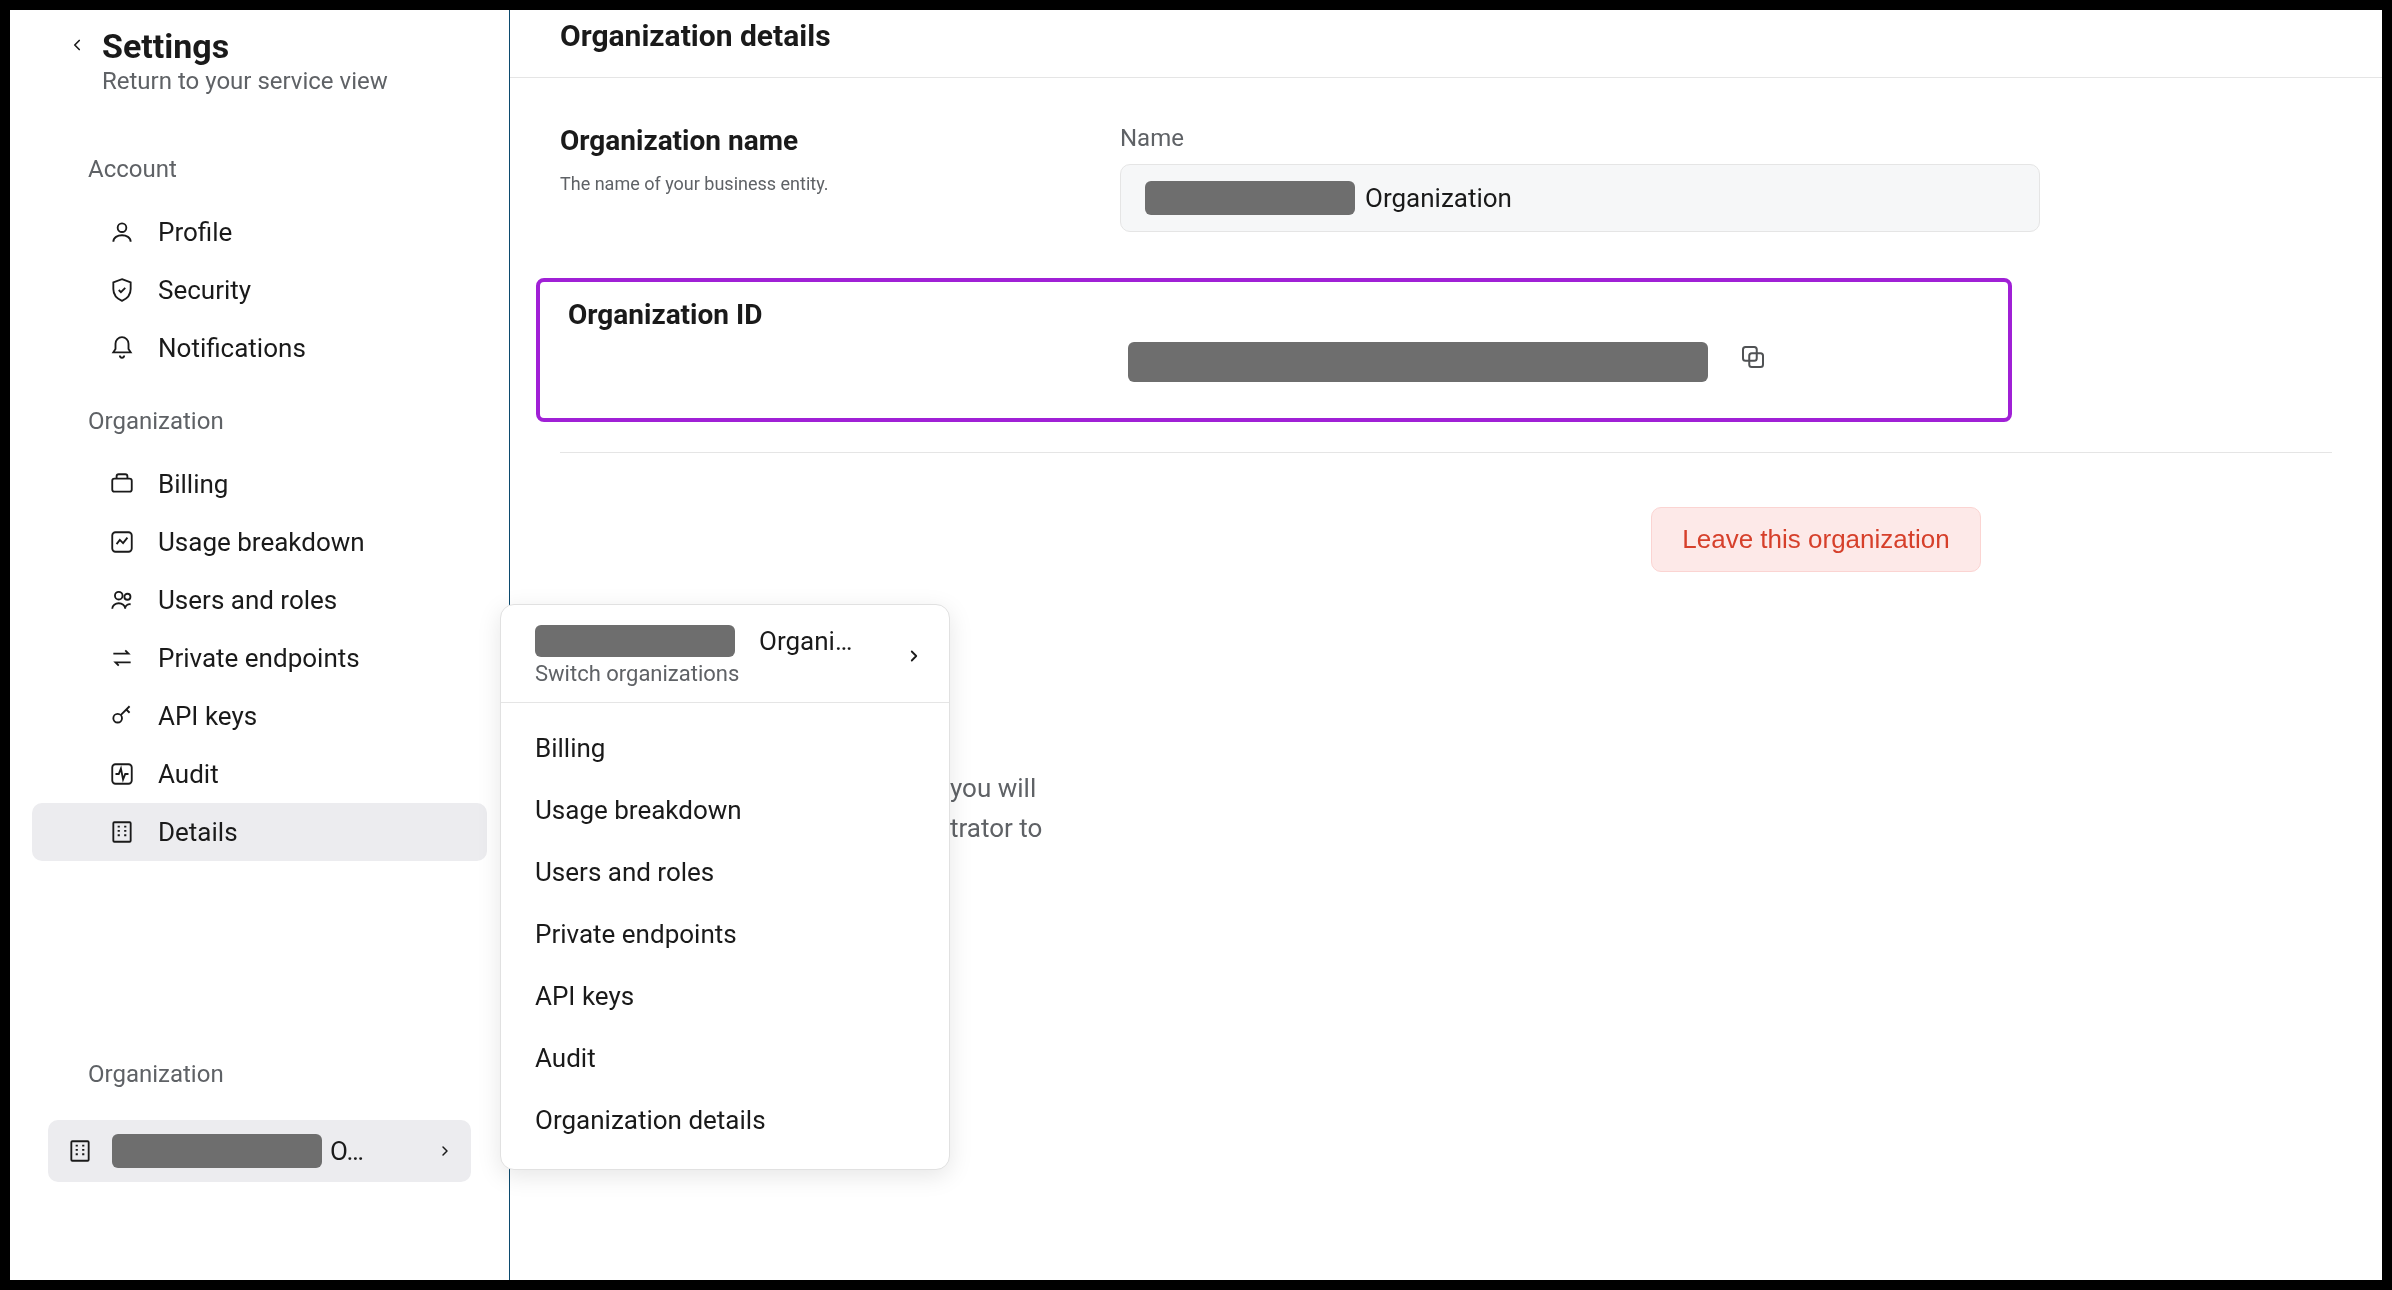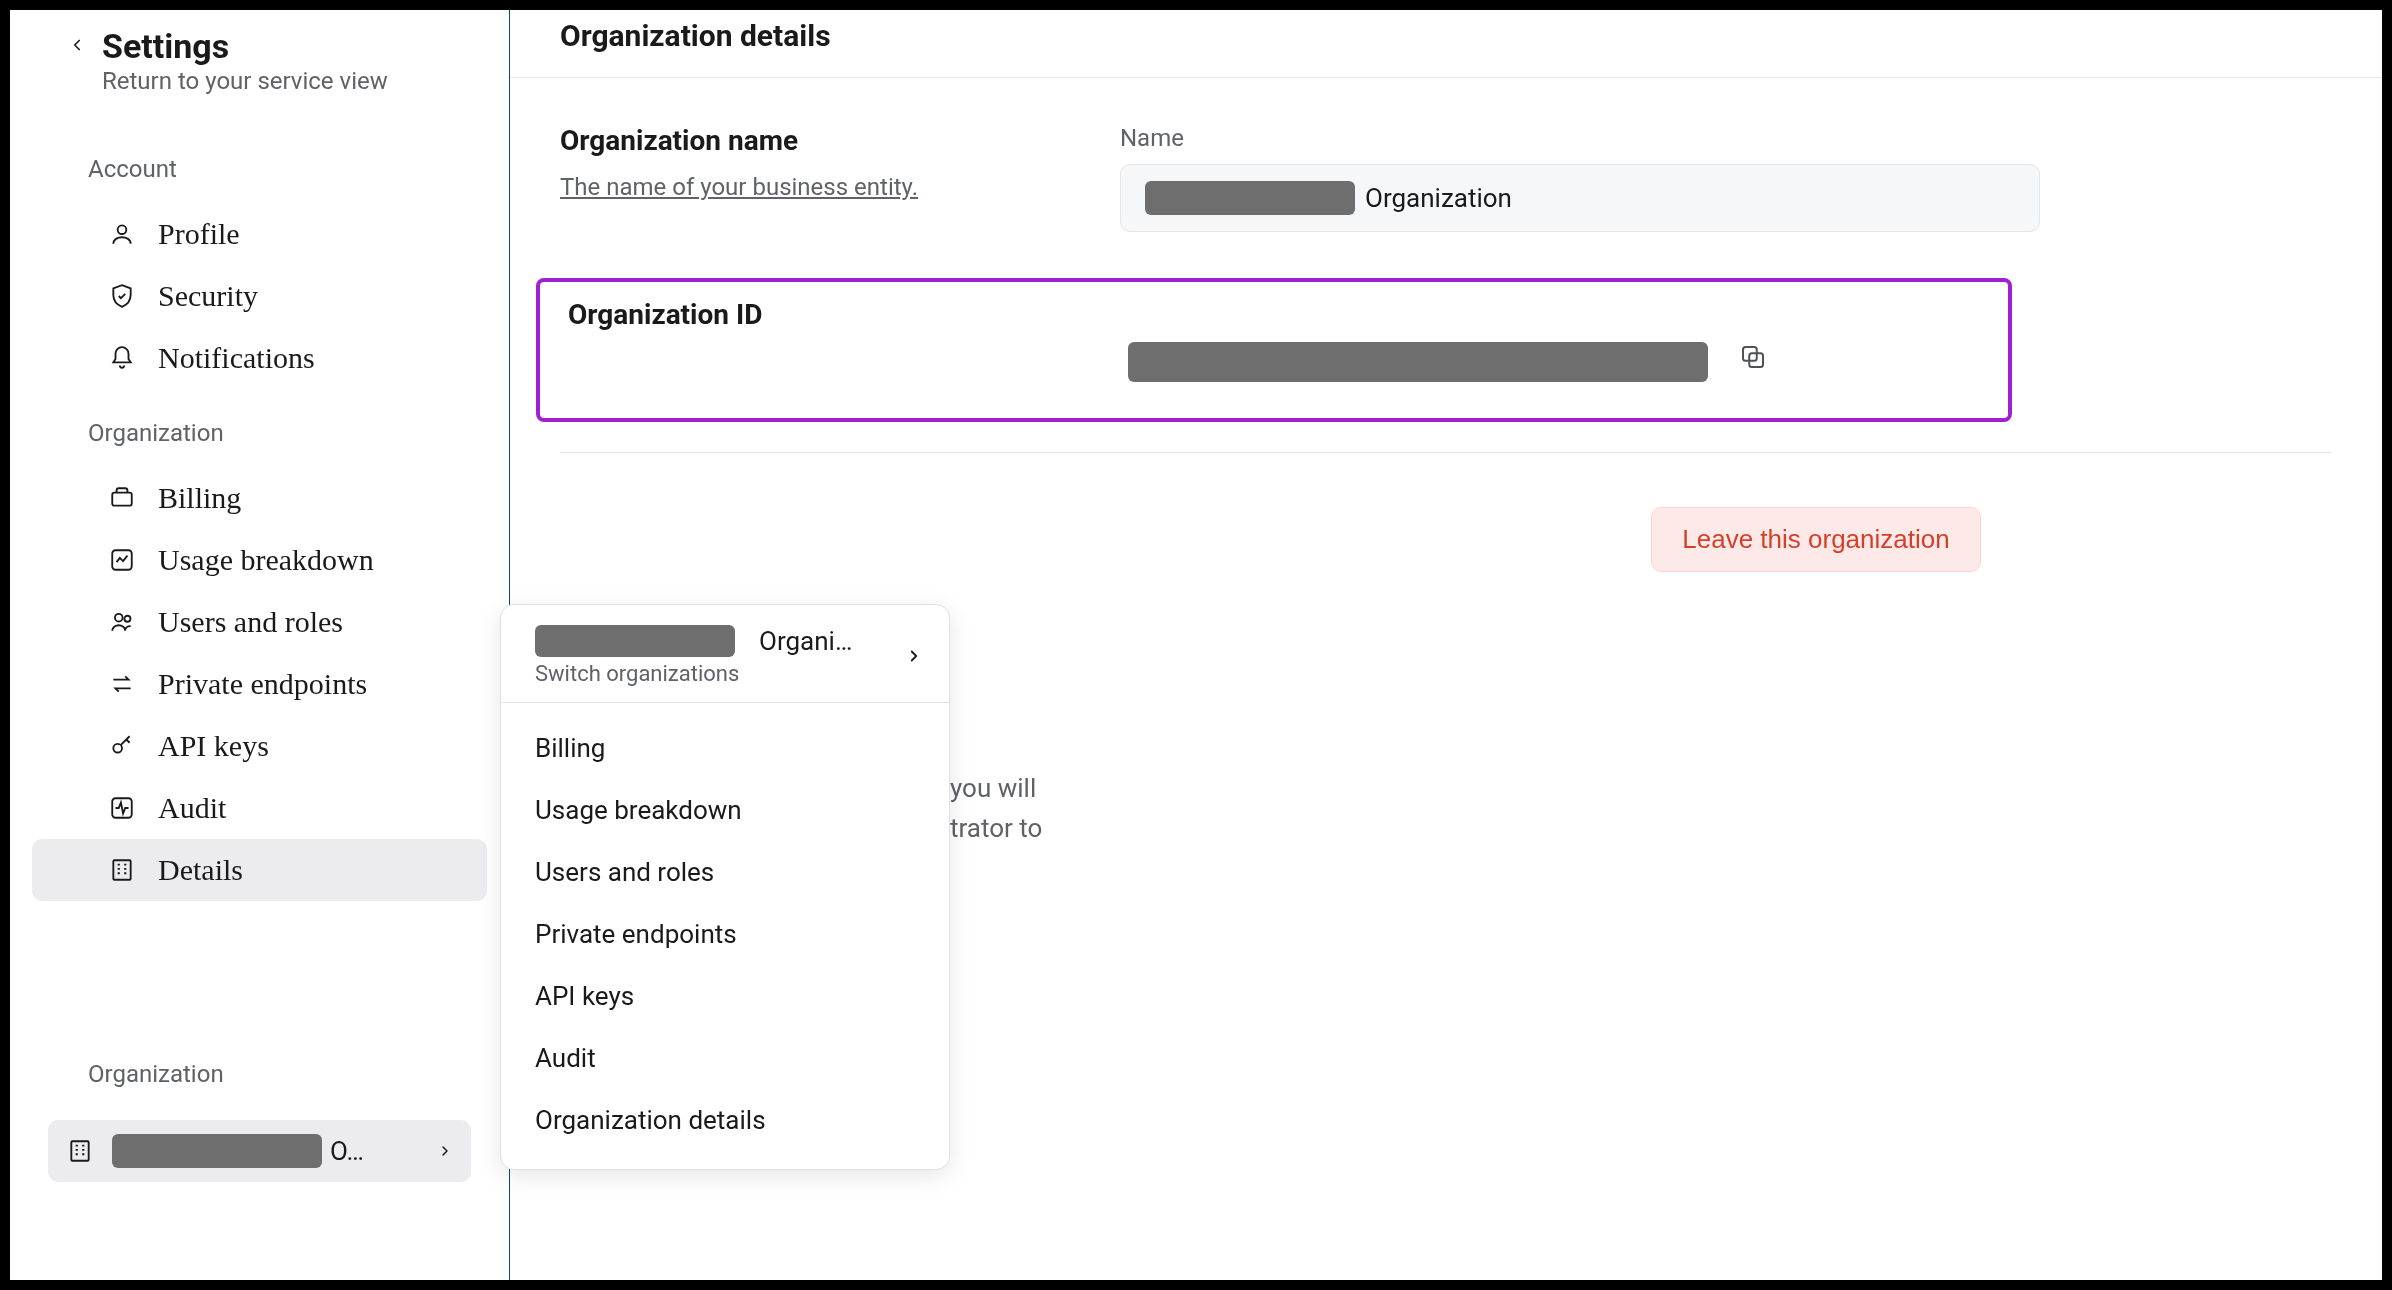--- a/index.html
+++ b/index.html
@@ -51,26 +51,25 @@
   .section-label {
     font-size: 24px;
     color: #5f6266;
     padding: 30px 0 20px 70px;
   }
   .nav-item {
     display: flex;
     align-items: center;
     gap: 22px;
     padding: 14px 40px 14px 76px;
-    font-size: 30px;
+    font-size: 26px;
     color: #1a1a1a;
     cursor: pointer;
     border-radius: 10px;
     margin: 0 14px;
-    font-family: Liberation Serif, serif;
   }
   .nav-item.active { background: #ececef; }
   .nav-icon {
     width: 28px;
     height: 28px;
     flex-shrink: 0;
     display: flex;
     align-items: center;
     justify-content: center;
   }
@@ -125,24 +124,23 @@
     border-bottom: none;
     gap: 40px;
   }
   .detail-left { width: 520px; }
   .detail-heading {
     font-size: 28px;
     font-weight: 700;
     margin-bottom: 14px;
   }
   .detail-desc {
-    font-size: 24px;
+    font-size: 18px;
     color: #5f6266;
     line-height: 1.4;
-    text-decoration: underline;
   }
   .detail-right { flex: 1; max-width: 920px; }
   .field-label {
     font-size: 24px;
     color: #5f6266;
     margin-bottom: 12px;
     display: block;
   }
   .text-input {
     width: 100%;

